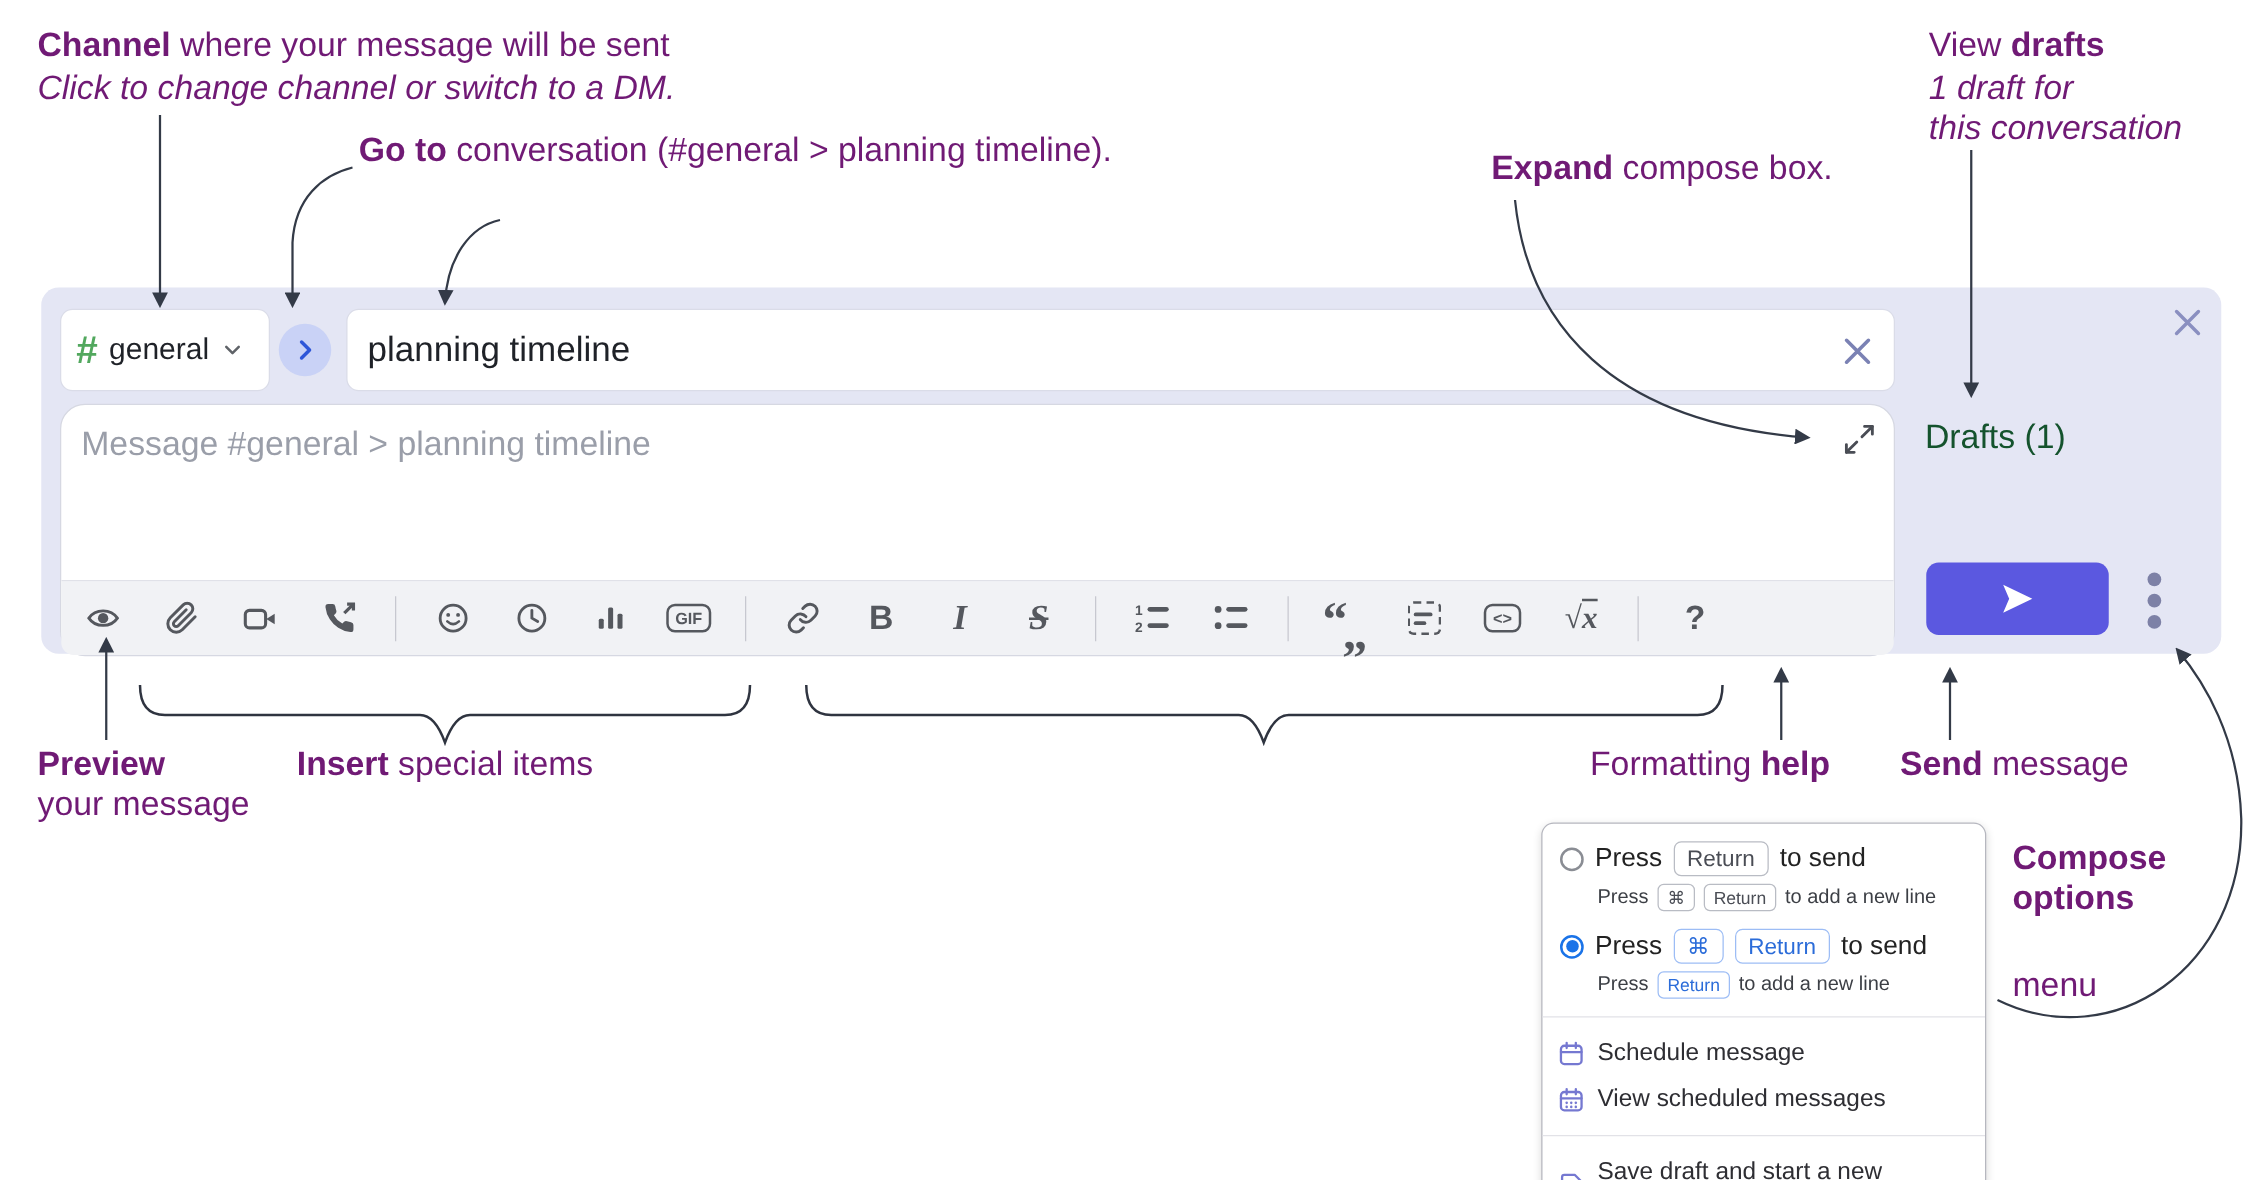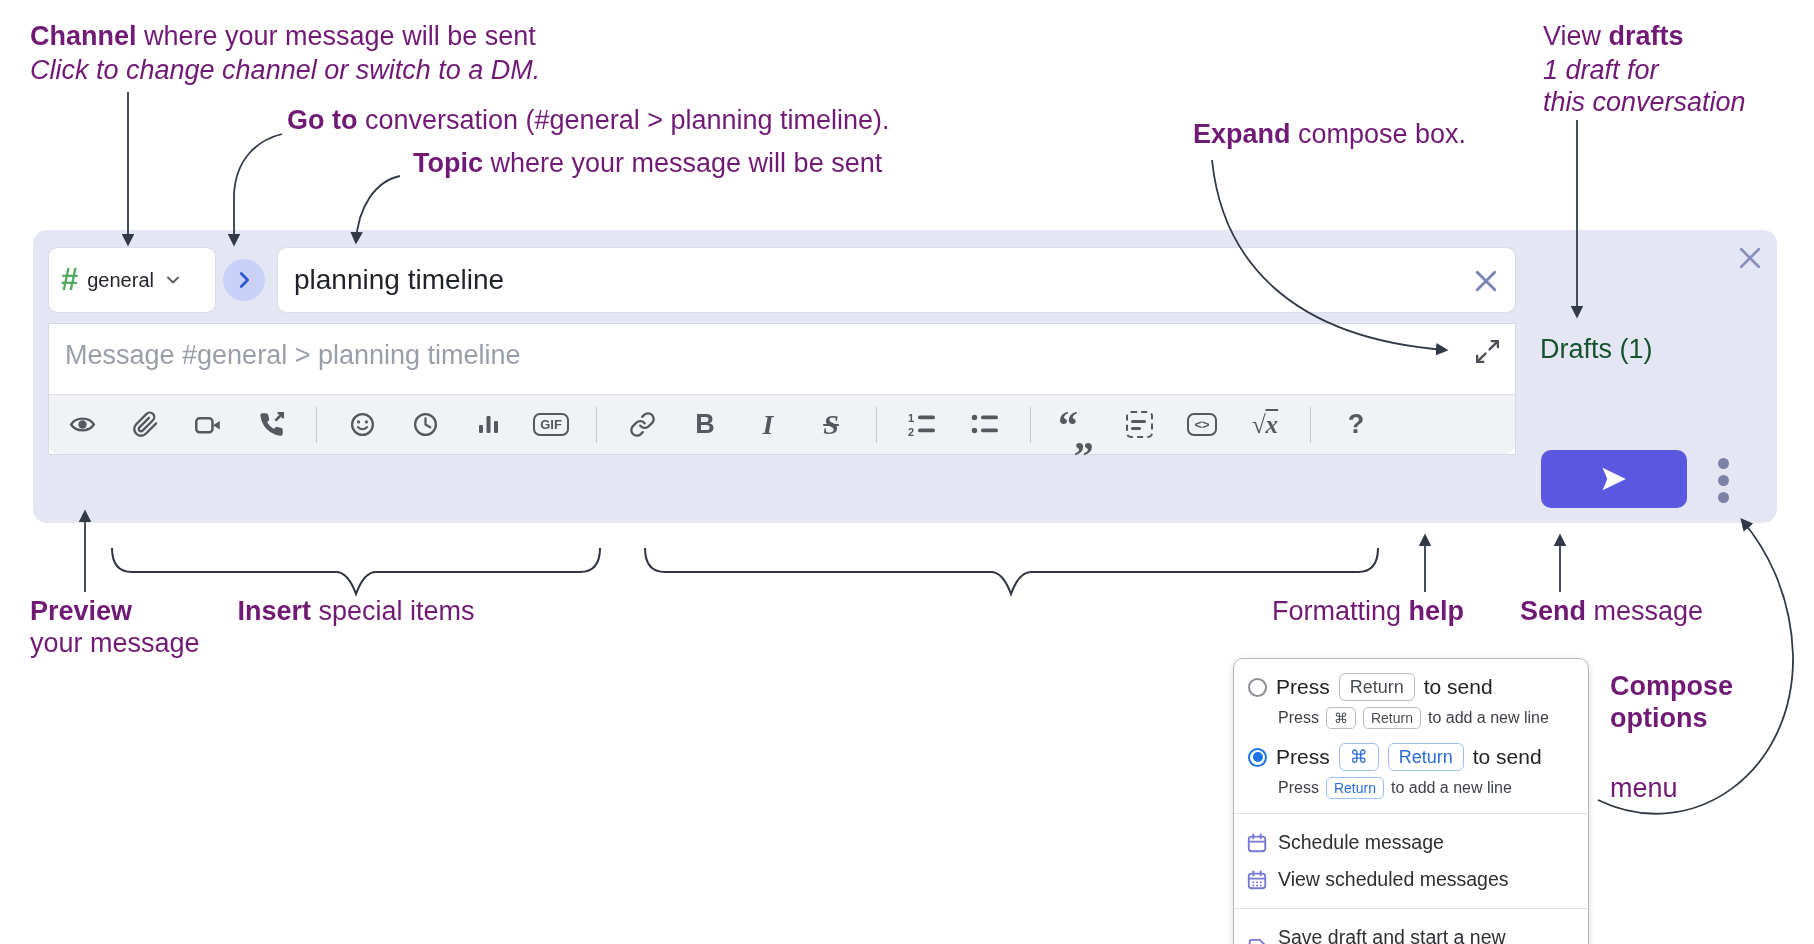--- a/index.html
+++ b/index.html
@@ -8,30 +8,30 @@
   .overlay{position:absolute;left:0;top:0;pointer-events:none;z-index:5;}
   .ann{position:absolute;font-size:27px;line-height:33px;color:#701a75;white-space:nowrap;z-index:4;}
   .ann b{font-weight:700;}
   .it{font-style:italic;}
   .center{transform:translateX(-50%);}
   
   .compose{position:absolute;left:33px;top:230px;width:1744px;height:293px;background:#e4e6f4;border-radius:14px;z-index:1;}
   .pill{position:absolute;left:15px;top:17px;width:168px;height:66px;background:#fff;border:1px solid #dadce8;
         border-radius:10px;display:flex;align-items:center;gap:9px;padding:0 12px;box-sizing:border-box;cursor:pointer;}
   .hash{color:#52a85e;font-size:31px;font-weight:700;}
-  .chname{font-size:20px;color:#1f2228;}
+  .chname{font-size:24px;color:#1f2228;}
   .goto-circle{position:absolute;left:190px;top:29px;width:42px;height:42px;border-radius:50%;background:#c9d2f6;
         display:flex;align-items:center;justify-content:center;cursor:pointer;}
   .topic{position:absolute;left:244px;top:17px;width:1239px;height:66px;background:#ffffff;border:1px solid #dadce8;
         border-radius:10px;box-sizing:border-box;display:flex;align-items:center;padding:0 54px 0 16px;}
   .topic-text{font-size:28px;color:#1f2228;}
   .clear-x{position:absolute;right:14px;top:18px;cursor:pointer;}
   .close-x{position:absolute;left:1702px;top:13px;cursor:pointer;}
-  .msgbox{position:absolute;left:15px;top:93px;width:1468px;height:132px;background:#fff;border:1px solid #d6d8e2;
-        border-radius:0;box-sizing:border-box;}
+  .msgbox{position:absolute;left:15px;top:93px;width:1468px;height:202px;background:#fff;border:1px solid #d6d8e2;
+        border-radius:20px;box-sizing:border-box;}
   .placeholder{position:absolute;left:16px;top:16px;font-size:27px;color:#9a9ea9;}
   .expand-ic{position:absolute;right:14px;top:14px;cursor:pointer;}
   .toolbar{position:absolute;left:0;bottom:0;width:100%;height:60px;background:#f1f2f5;border-top:1px solid #e0e1e8;
         border-radius:0 0 10px 10px;display:flex;align-items:center;padding:0 10px;box-sizing:border-box;gap:17px;}
   .tb{width:46px;height:44px;display:flex;align-items:center;justify-content:center;background:none;border:none;
         padding:0;color:#55585e;cursor:pointer;flex:none;}
   .tbdiv{flex:none;width:1px;height:36px;background:#c7c8d0;margin:0 5px;}
   .tglyph{font-weight:700;font-size:27px;color:#55585e;}
   .serifI{font-family:"Liberation Serif",serif;font-style:italic;font-weight:700;font-size:28px;color:#55585e;}
   .strike{text-decoration:line-through;}
@@ -98,23 +98,20 @@
 
   <div class="ann" style="left:30px;top:20px;">
     <b>Channel</b><span> where your message will be sent</span>
   </div>
   <div class="ann it" style="left:30px;top:54px;">
     <span>Click to change channel or switch to a DM.</span>
   </div>
   <div class="ann" style="left:287px;top:104px;">
     <b>Go to</b><span> conversation (#general &gt; planning timeline).</span>
   </div>
-  <div class="ann" style="left:413px;top:147px;">
-    <b>Topic</b><span> where your message will be sent</span>
-  </div>
   <div class="ann" style="left:1193px;top:118px;">
     <b>Expand</b><span> compose box.</span>
   </div>
   <div class="ann" style="left:1543px;top:20px;">
     <span>View </span><b>drafts</b>
   </div>
   <div class="ann it" style="left:1543px;top:54px;">
     <span>1 draft for</span>
   </div>
   <div class="ann it" style="left:1543px;top:86px;">

